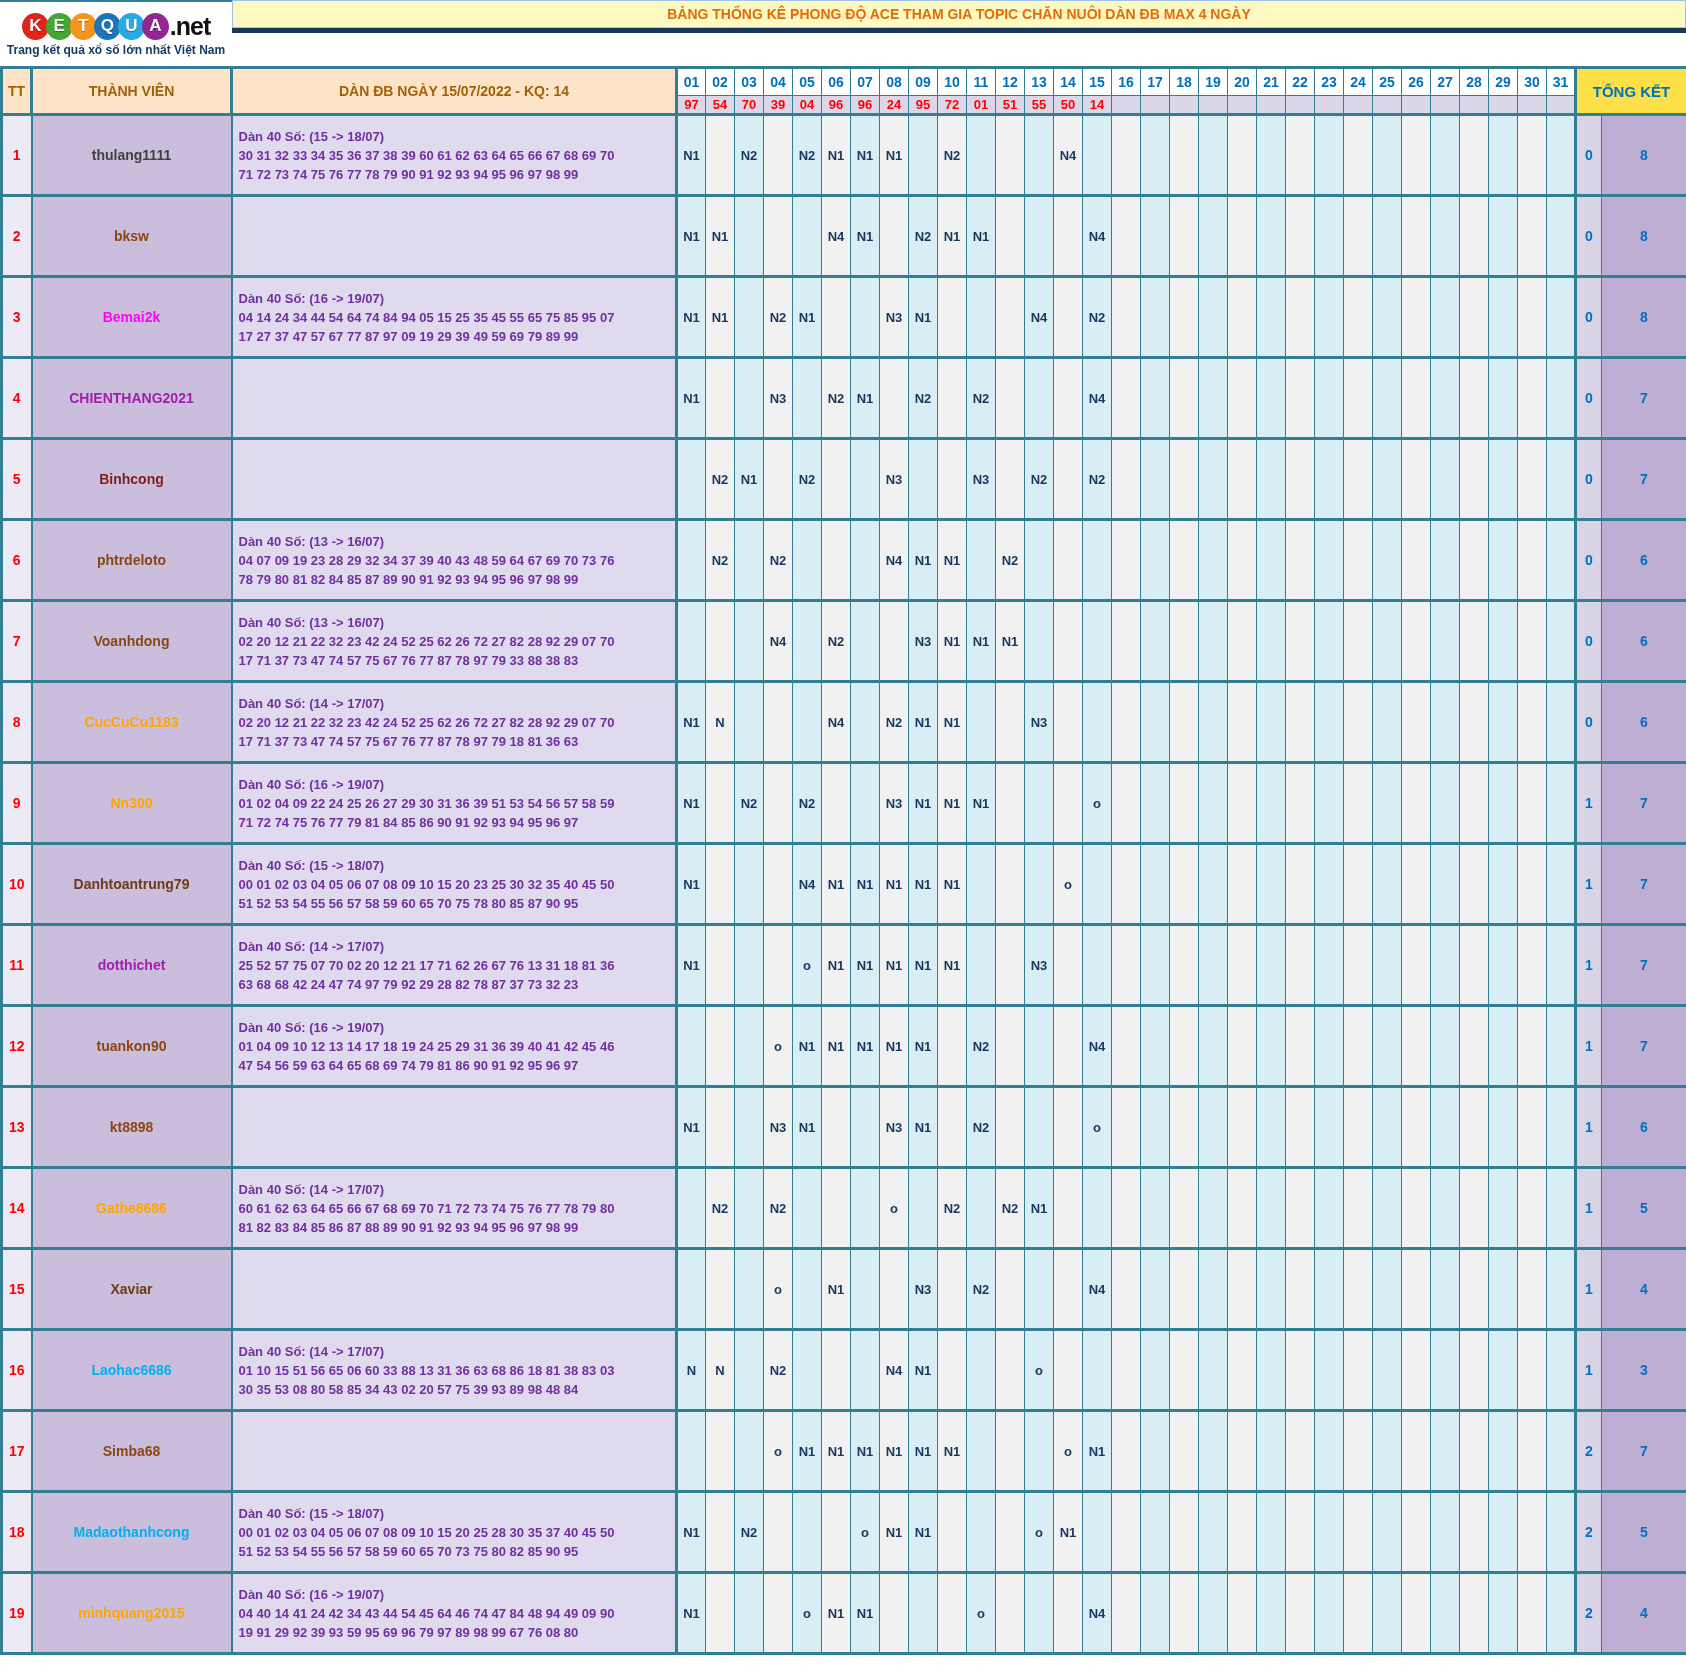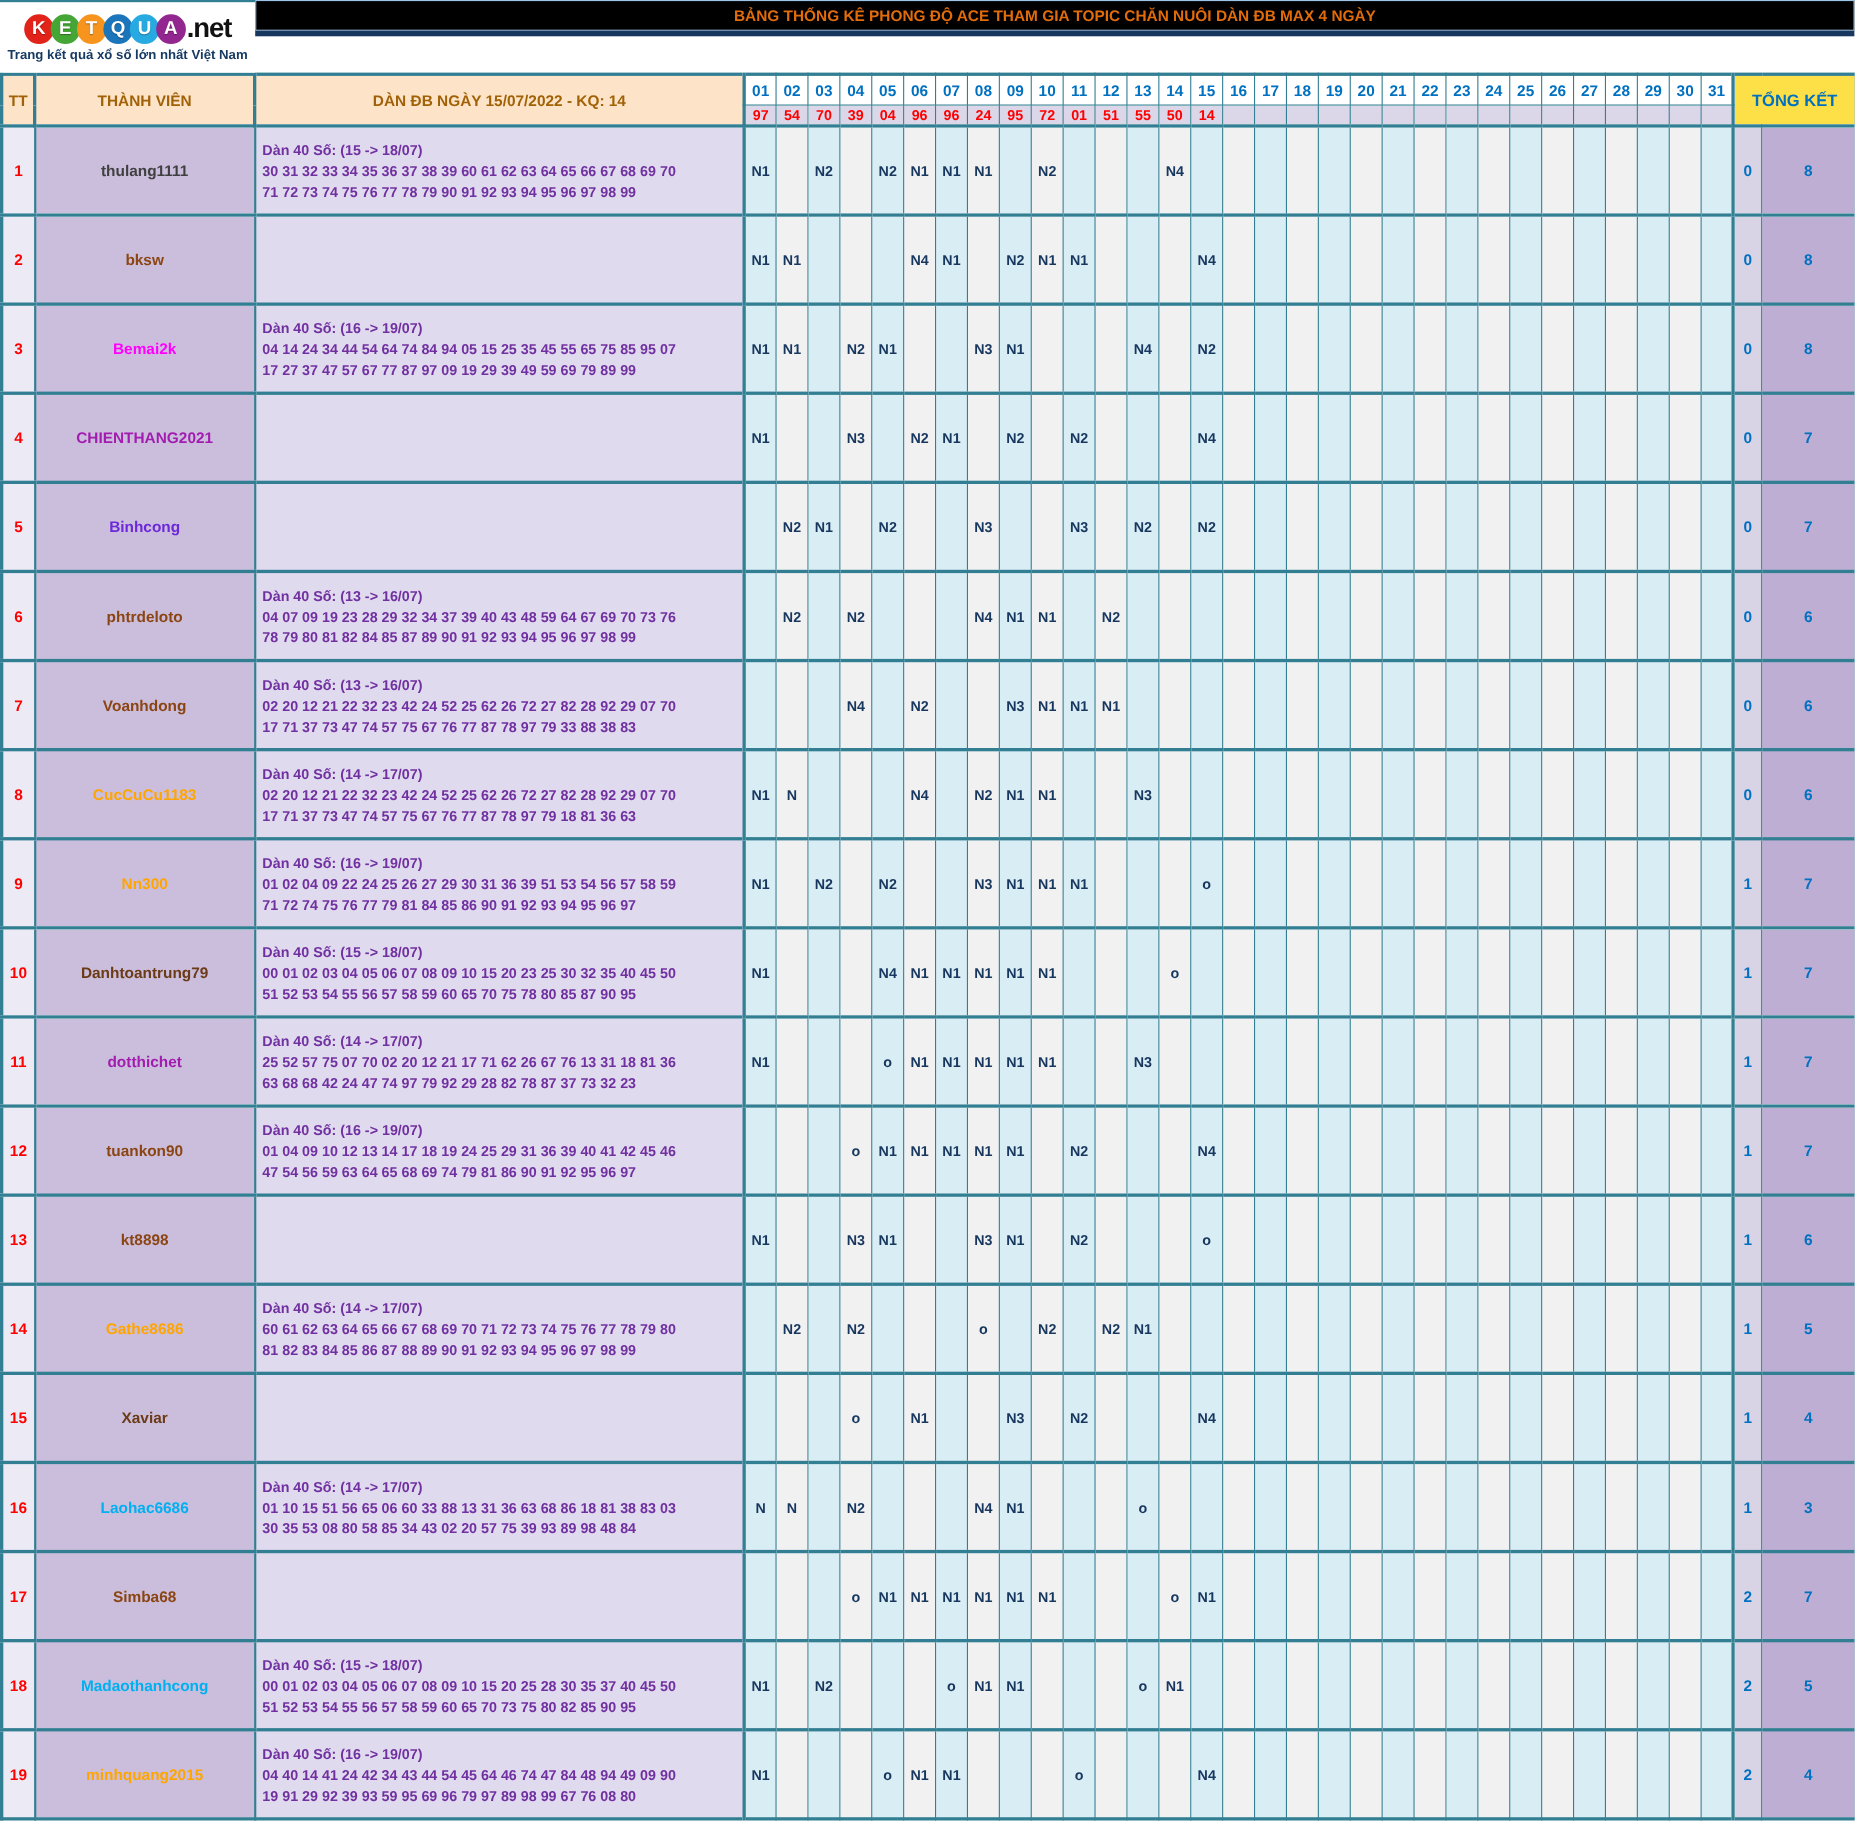--- a/index.html
+++ b/index.html
@@ -13,21 +13,21 @@
               display:flex; flex-direction:column; align-items:center; justify-content:center; }
   .logo-line { display:flex; align-items:center; cursor:pointer; }
   .logo-circle { width:27px; height:27px; border-radius:50%; color:#fff; font-weight:bold;
                  font-size:17px; display:flex; align-items:center; justify-content:center;
                  margin-left:-3px; text-shadow:0 1px 1px rgba(0,0,0,.35); }
   .logo-circle:first-child { margin-left:0; }
   .logo-net { color:#111; font-weight:bold; font-size:25px; letter-spacing:-1px; margin-left:1px; }
   .tagline { font-size:12px; font-weight:bold; color:#173a63; margin-top:2px; }
 
   .titles { flex:1; display:flex; flex-direction:column; }
-  .title1 { height:28px; background:#000000; border:1px solid #9dc3e6; display:flex;
+  .title1 { height:28px; background:#fef9c3; border:1px solid #9dc3e6; display:flex;
             align-items:center; justify-content:center; color:#e36c0a; font-weight:bold; font-size:14px; }
   .navy-bar { height:5px; background:#17375e; }
   .title2 { height:33px; background:#dcdaeb; display:flex; align-items:center; justify-content:center;
             color:#17375e; font-weight:bold; font-size:23px; letter-spacing:.5px; }
 
   
   table { border-collapse:collapse; table-layout:fixed; width:1686px; }
   th, td { border:1px solid #327e92; padding:0; overflow:hidden; }
   table { border:3px solid #327e92; }
 
@@ -351,21 +351,21 @@
           <td class="day-cell day-odd"></td>
           <td class="day-cell day-even"></td>
           <td class="day-cell day-odd"></td>
           <td class="day-cell day-even"></td>
           <td class="day-cell day-odd"></td>
           <td class="tk1-cell">0</td>
           <td class="tk2-cell">7</td>
         </tr>
         <tr>
           <td class="tt-cell">5</td>
-          <td class="member-cell"><span class="member-name" style="color: #6d28d9;">Binhcong</span></td>
+          <td class="member-cell"><span class="member-name" style="color: #7f1d1d;">Binhcong</span></td>
           <td class="dan-cell"></td>
           <td class="day-cell day-odd"></td>
           <td class="day-cell day-even">N2</td>
           <td class="day-cell day-odd">N1</td>
           <td class="day-cell day-even"></td>
           <td class="day-cell day-odd">N2</td>
           <td class="day-cell day-even"></td>
           <td class="day-cell day-odd"></td>
           <td class="day-cell day-even">N3</td>
           <td class="day-cell day-odd"></td>

